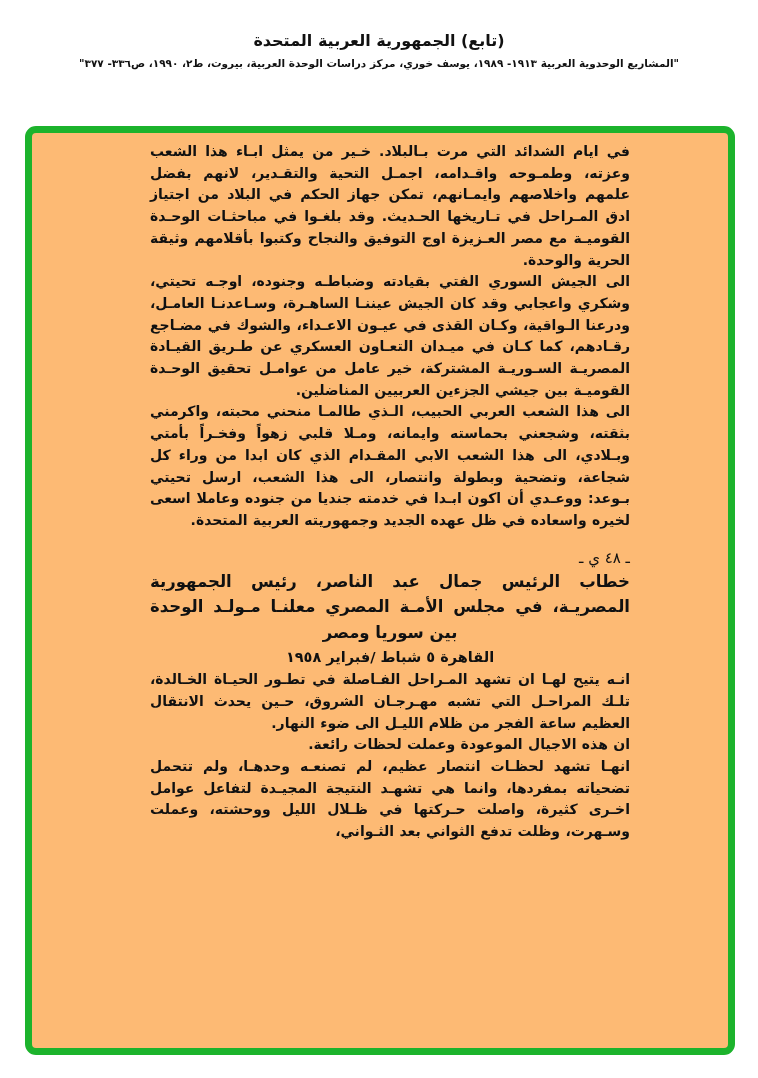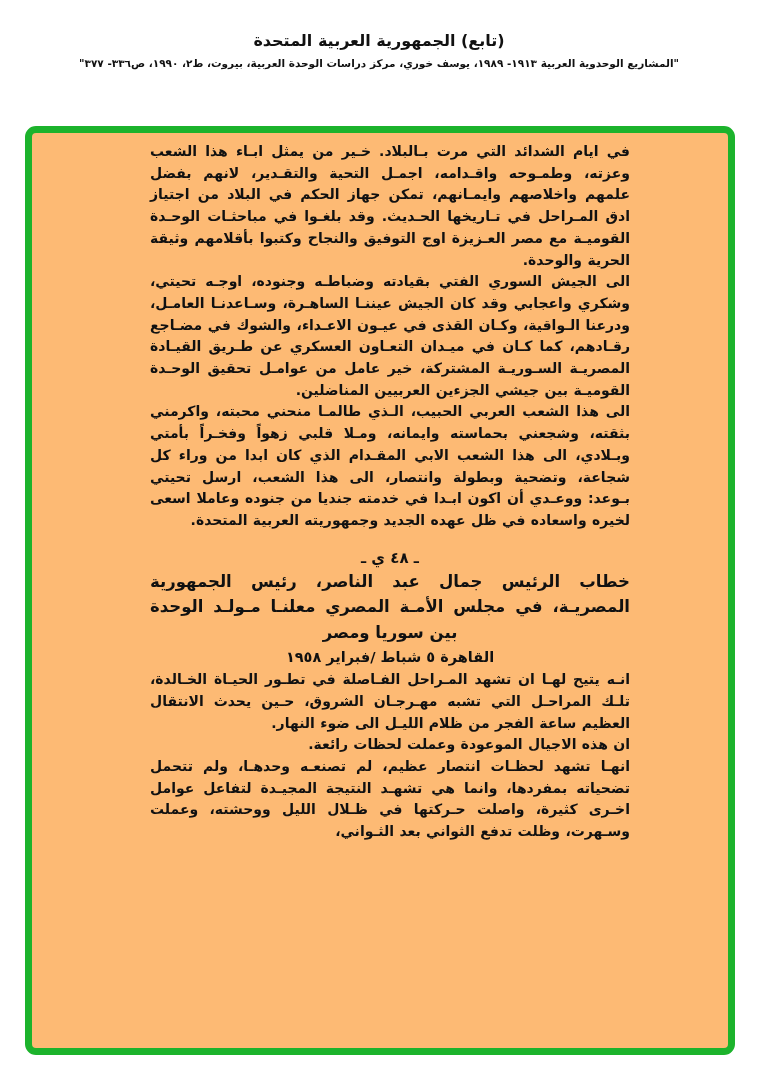--- a/index.html
+++ b/index.html
@@ -52,23 +52,22 @@
   .body-para {
     margin: 0;
     font-size: 14px;
     font-weight: bold;
     line-height: 21.7px;
     text-align: justify;
     word-spacing: 0.5px;
   }
   .entry-number {
     margin-top: 15px;
-    text-align: center;
     font-size: 15px;
-    font-weight: bold;
+    font-weight: normal;
     line-height: 22px;
   }
   .entry-title {
     margin: 0;
     font-size: 16.5px;
     font-weight: bold;
     line-height: 25.5px;
     text-align: justify;
     text-align-last: center;
   }

